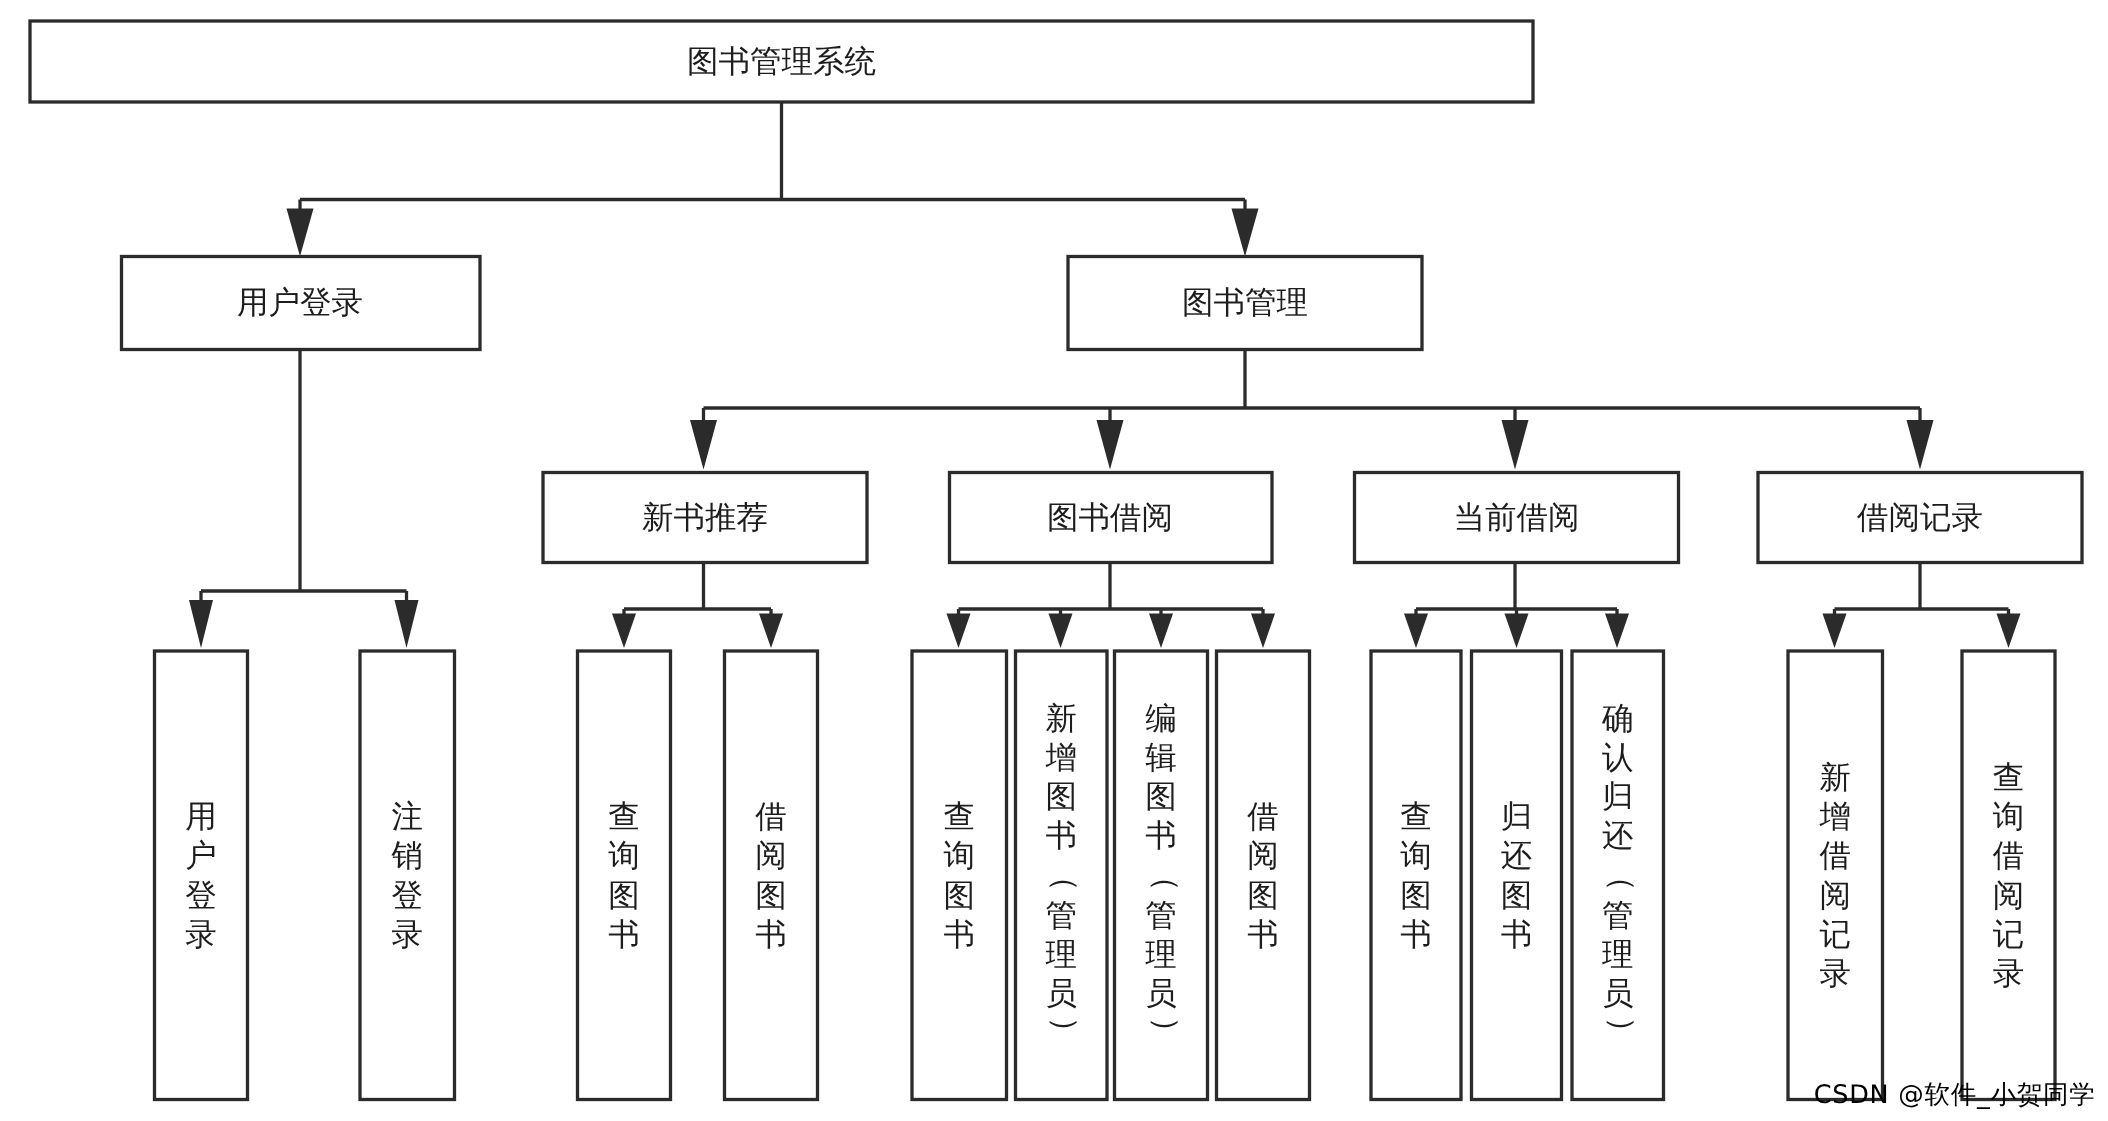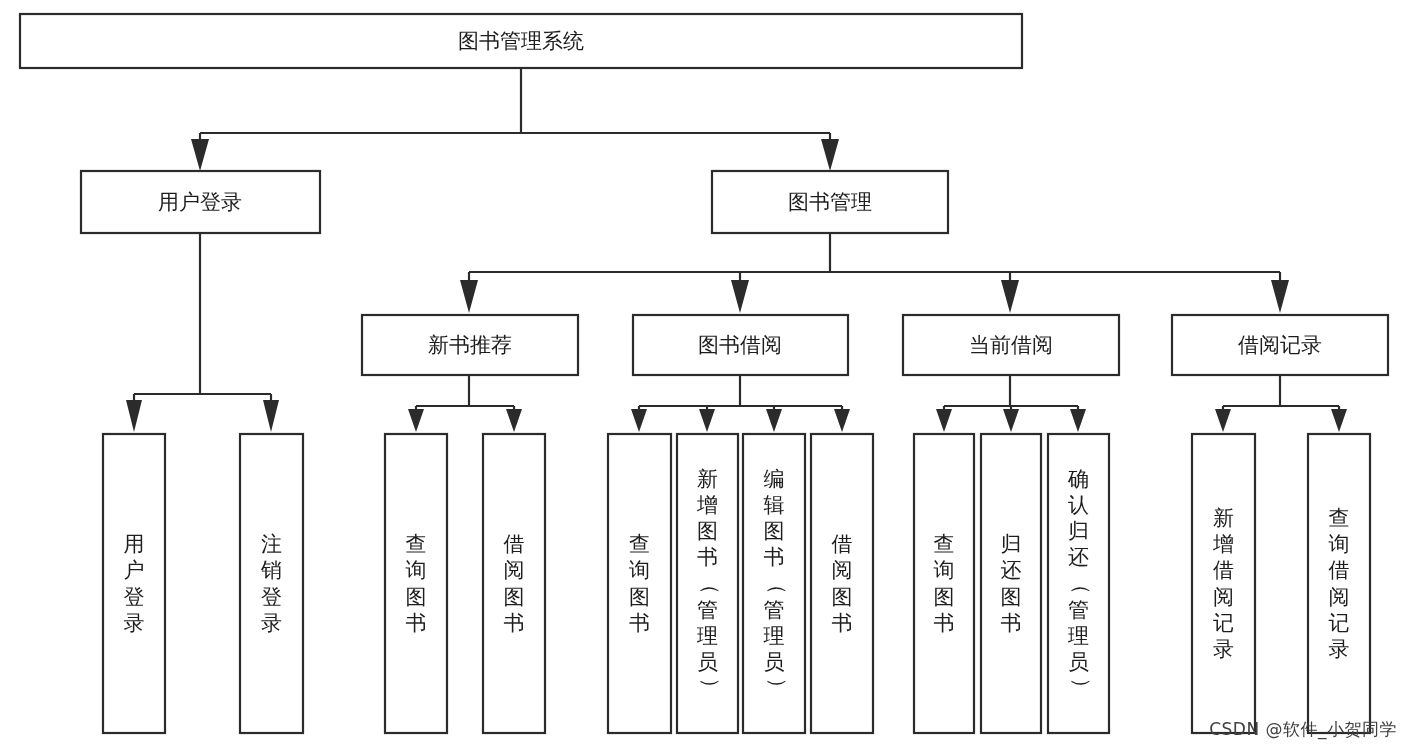--- a/index.html
+++ b/index.html
@@ -61,21 +61,21 @@
     text-align: center;
     pointer-events: none;
     white-space: pre;
   }
   .watermark {
     position: absolute;
     right: 8px;
     bottom: 6px;
     font-family: "DejaVu Sans", "Liberation Sans", sans-serif;
     font-size: 17px;
-    color: #404040;
+    color: #000000;
     letter-spacing: 0.5px;
     white-space: nowrap;
   }
 </style>
 </head>
 <body>
 
 <div id="diagram-root">
 
   <svg id="diagram-svg" viewBox="0 0 1405 747">

